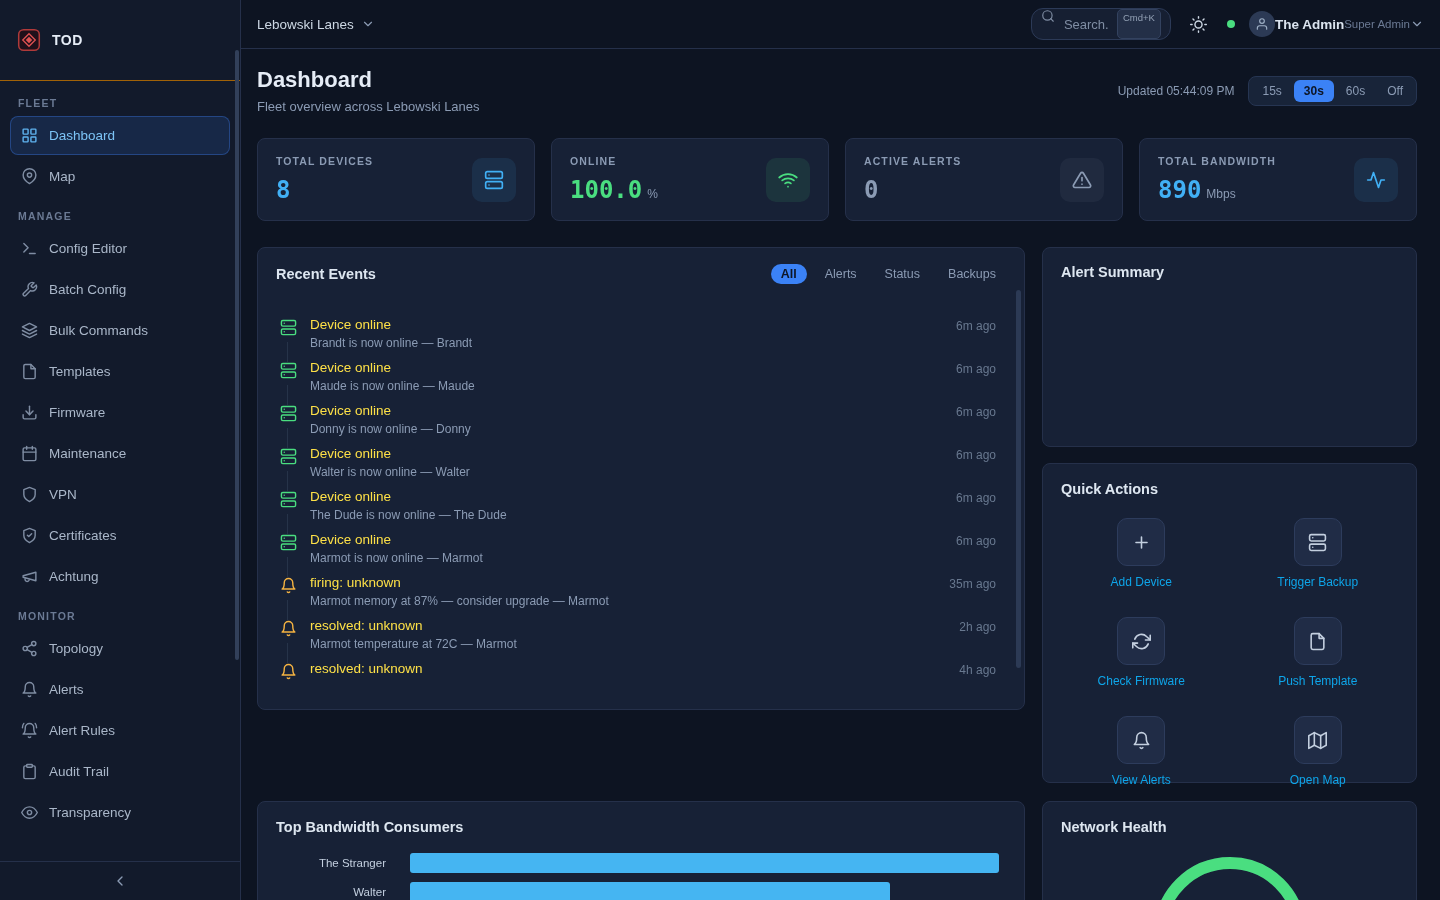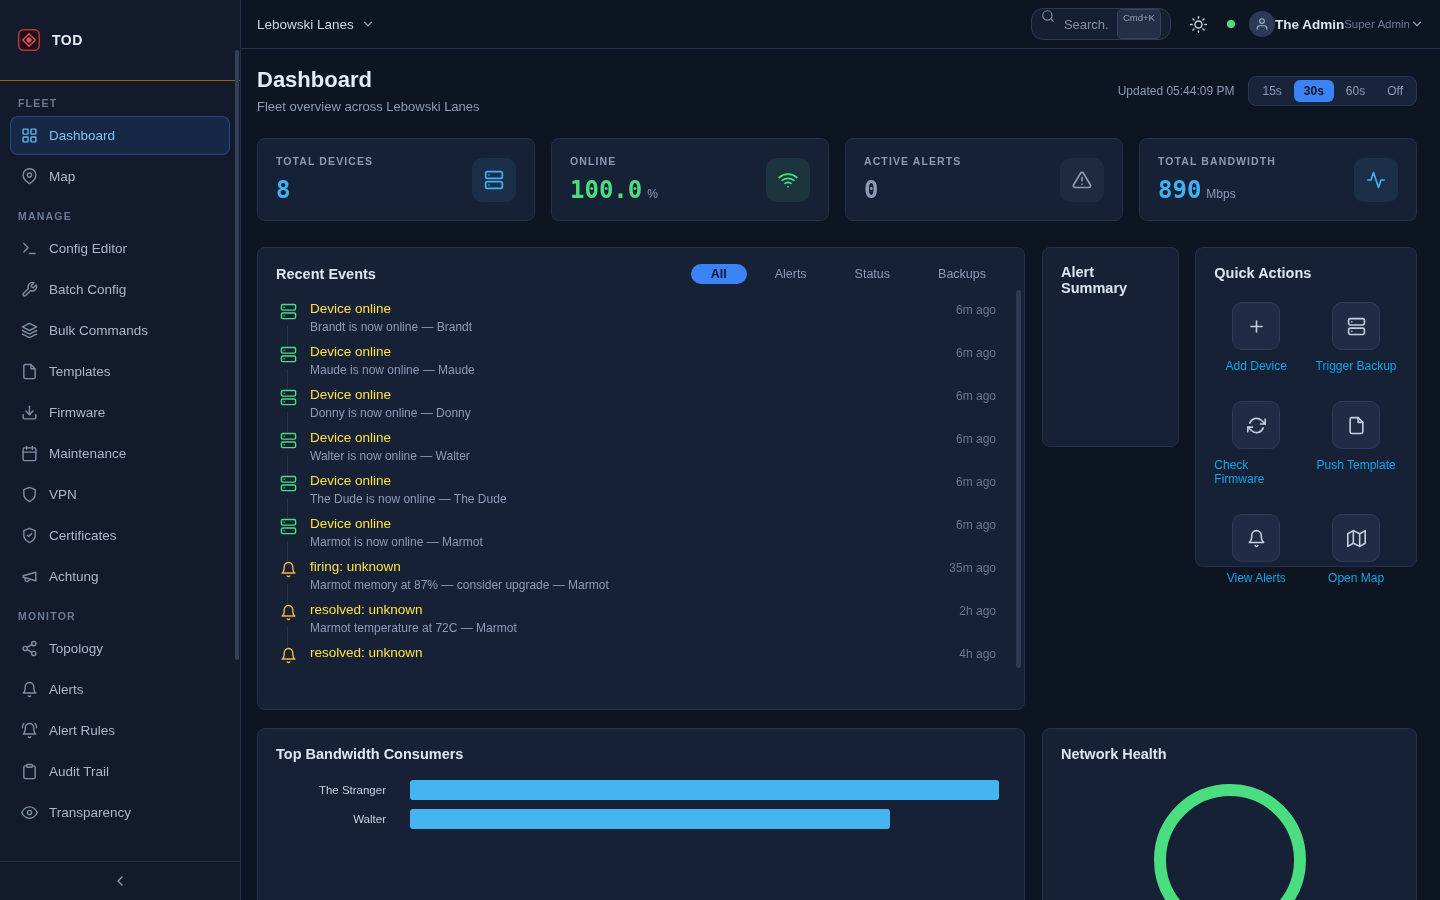--- a/index.html
+++ b/index.html
@@ -67,37 +67,37 @@
   .stat-value .num{font-family:"DejaVu Sans Mono",monospace;font-size:24px;font-weight:bold}
   .stat-value .unit{font-size:12px;color:#8b9bb4;margin-left:5px}
   .stat-ic{width:44px;height:44px;border-radius:10px;display:flex;align-items:center;justify-content:center}
   .stat-ic .icn{width:20px;height:20px}
   .stat.blue .num{color:#41b0f5}.stat.blue .stat-ic{background:rgba(65,176,245,.1);color:#41b0f5}
   .stat.green .num{color:#4ade80}.stat.green .stat-ic{background:rgba(74,222,128,.1);color:#4ade80}
   .stat.muted .num{color:#8b9bb4}.stat.muted .stat-ic{background:rgba(139,155,180,.08);color:#8b9bb4}
 
   .grid2{display:grid;grid-template-columns:1fr 375px;gap:18px 17px}
   .events-card{align-self:start;height:463px;box-sizing:border-box;padding:16px 18px;position:relative}
-  .events-head{display:flex;justify-content:space-between;align-items:center;margin-bottom:12px}
+  .events-head{display:flex;justify-content:space-between;align-items:center;margin-bottom:28px}
   .tabs{display:flex;gap:8px;align-items:center}
-  .tab{background:none;border:none;color:#8b9bb4;font-size:12.5px;cursor:pointer;padding:3px 20px;border-radius:999px}
+  .tab{background:none;border:none;color:#8b9bb4;font-size:12.5px;cursor:pointer;padding:3px 10px;border-radius:999px}
   .tab.active{background:#3b82f6;color:#0d1524;font-weight:bold}
   .events-list{max-height:393px;overflow:hidden}
   .ev{display:flex;gap:12px;padding:5px 10px 5px 2px;position:relative;cursor:pointer}
   .ev-ic{width:20px;position:relative;display:flex;justify-content:center}
   .ev-ic .icn{width:17px;height:17px;margin-top:2px}
   .ev-ic.green{color:#4ade80}.ev-ic.amber{color:#f5b342}
   .ev-line{position:absolute;top:25px;bottom:-12px;left:9px;width:1px;background:#263349}
   .ev-body{flex:1;min-width:0}
   .ev-title{font-size:13.5px;color:#fde047}
   .ev-detail{font-size:12px;color:#8b9bb4;margin-top:4px;white-space:nowrap;overflow:hidden;text-overflow:ellipsis}
   .ev-time{font-size:12px;color:#68788f;white-space:nowrap;margin-top:2px}
   .events-scroll{position:absolute;right:3px;top:42px;width:5px;height:378px;background:#2c3a55;border-radius:3px}
 
-  .right-col{display:flex;flex-direction:row;gap:16px}
+  .right-col{display:flex;flex-direction:column;gap:16px}
   .alert-card{height:200px;box-sizing:border-box;padding:16px 18px;display:flex;flex-direction:column}
   .alert-center{flex:1;display:flex;flex-direction:column;align-items:center;justify-content:center;gap:9px}
   .big-check{width:36px;height:36px;color:#4ade80}
   .alert-status{font-size:13.5px;font-weight:bold;color:#4ade80}
   .alert-detail{font-size:12px;color:#8b9bb4}
 
   .qa-card{height:320px;box-sizing:border-box;padding:16px 18px}
   .qa-grid{display:grid;grid-template-columns:1fr 1fr;gap:28px 16px;margin-top:20px}
   .qa{display:flex;flex-direction:column;align-items:center;gap:9px;cursor:pointer}
   .qa-btn{width:46px;height:46px;border-radius:10px;background:#202c46;border:1px solid #2d3c5c;display:flex;align-items:center;justify-content:center;color:#c3cfdf}

